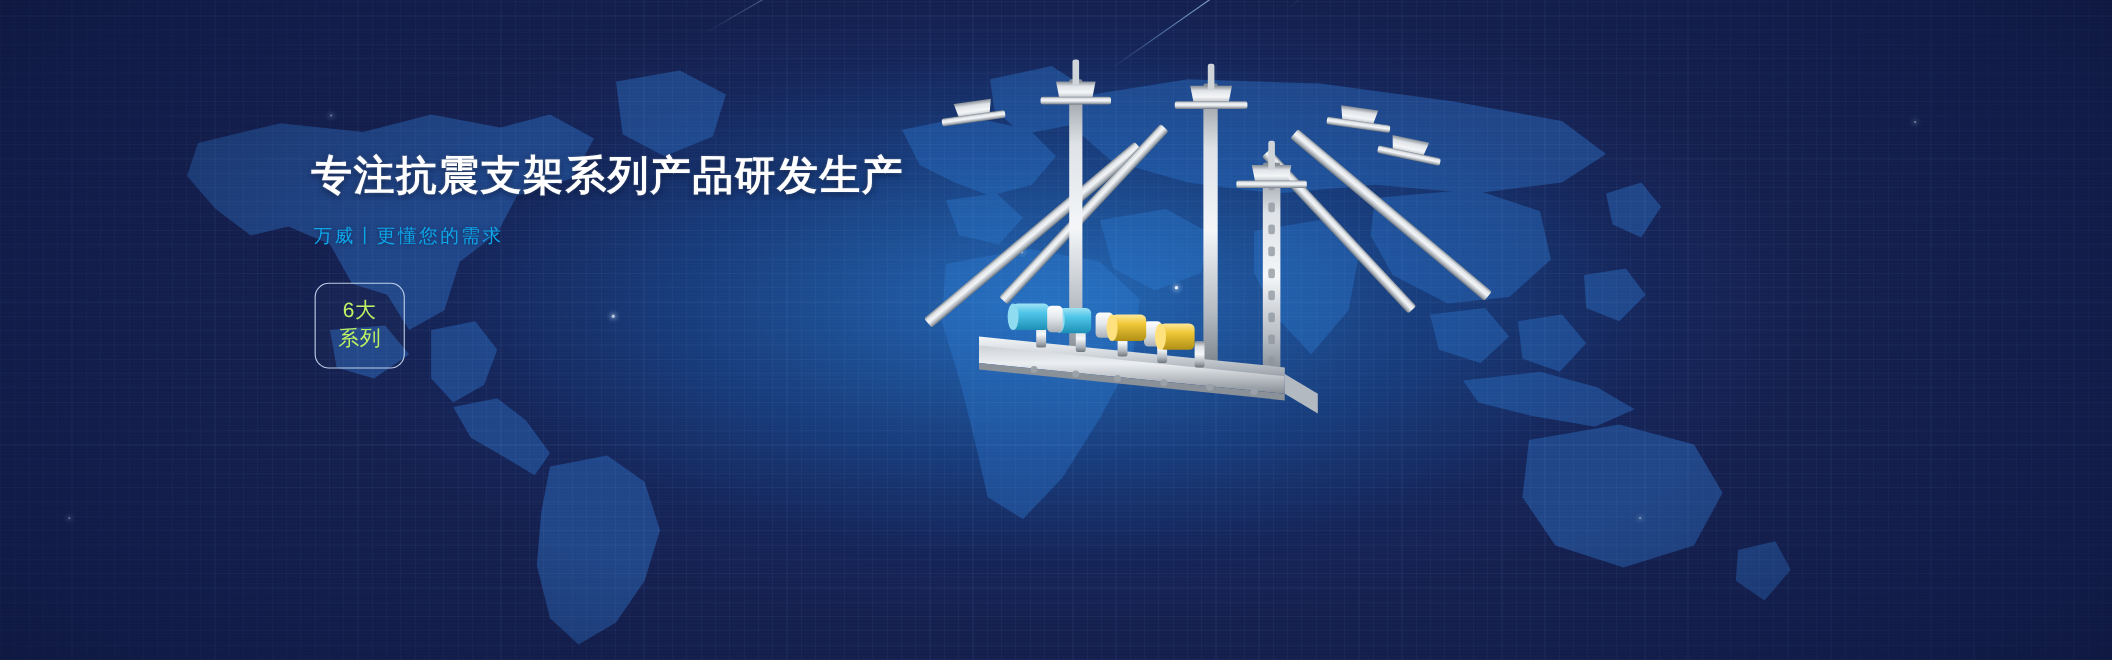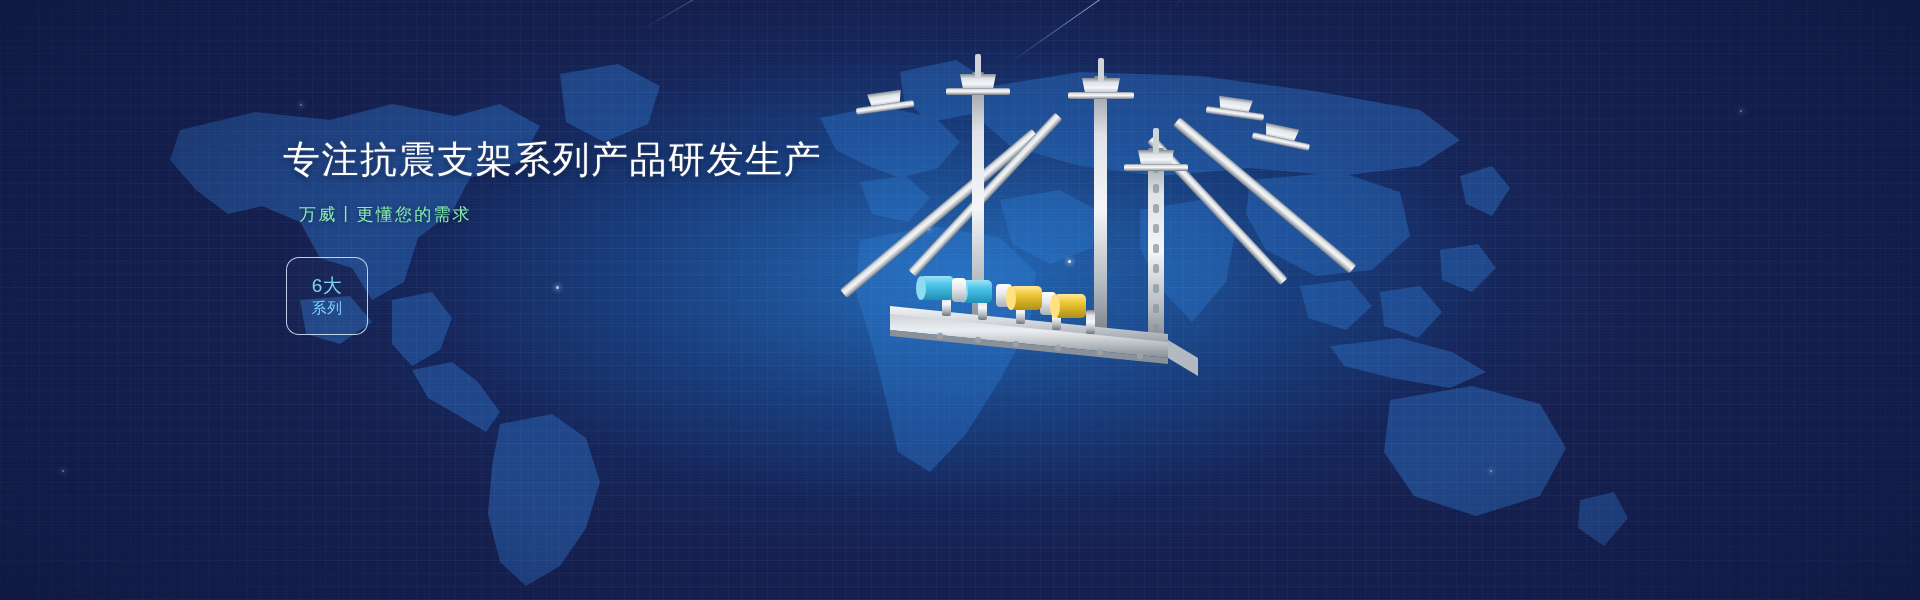--- a/index.html
+++ b/index.html
@@ -43,50 +43,50 @@
   
   .streak{position:absolute;height:1px;background:linear-gradient(90deg,rgba(120,175,245,0) 0%,rgba(150,200,255,.55) 55%,rgba(190,225,255,.9) 100%);transform-origin:left center;}
   .sparkle{position:absolute;border-radius:50%;background:#eaf4ff;box-shadow:0 0 5px 1px rgba(200,225,255,.85);}
 
   
   .copy{position:absolute;left:283px;top:140px;width:520px;}
 
   .headline{
     margin:0;
     font-size:37px;
-    font-weight:normal;
+    font-weight:bold;
     letter-spacing:1.5px;
     color:#ffffff;
     line-height:1.1;
     white-space:nowrap;
     text-shadow:0 2px 7px rgba(5,20,55,.75), 0 0 2px rgba(255,255,255,.35);
   }
   .subline{
-    margin:22px 0 0 16px;
+    margin:22px 0 0 2px;
     font-size:17px;
-    color:#86efac;
+    color:#0ea5e9;
     letter-spacing:2.2px;
     white-space:nowrap;
     font-weight:normal;
     text-shadow:0 1px 4px rgba(5,20,55,.6);
   }
 
   .badges{display:flex;gap:25px;margin-top:31px;margin-left:3px;}
   .badge{
     width:80px;height:76px;
     border:1px solid rgba(213,230,250,.88);
     border-radius:13px;
     display:flex;flex-direction:column;
     align-items:center;justify-content:center;
-    color:#7dd3fc;
+    color:#bef264;
     line-height:1.34;
     background:rgba(255,255,255,.015);
   }
   .badge-l1{font-size:19px;letter-spacing:.5px;white-space:nowrap;}
-  .badge-l2{font-size:15px;letter-spacing:.5px;white-space:nowrap;}
+  .badge-l2{font-size:19px;letter-spacing:.5px;white-space:nowrap;}
 
   
   .product{position:absolute;left:820px;top:40px;width:560px;height:400px;}
   .product svg{width:100%;height:100%;display:block;overflow:visible;}
 </style>
 </head>
 <body>
 
 <div id="banner">
 

